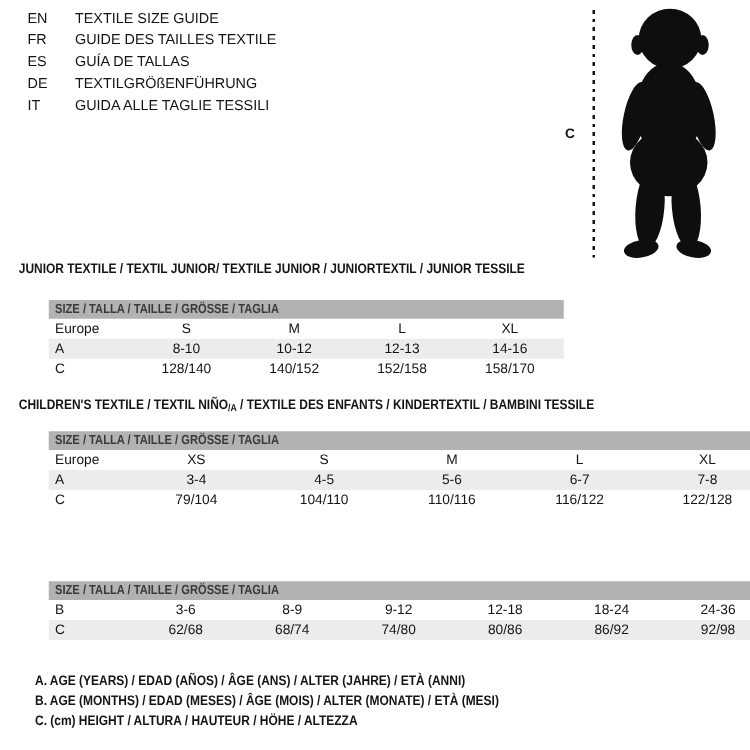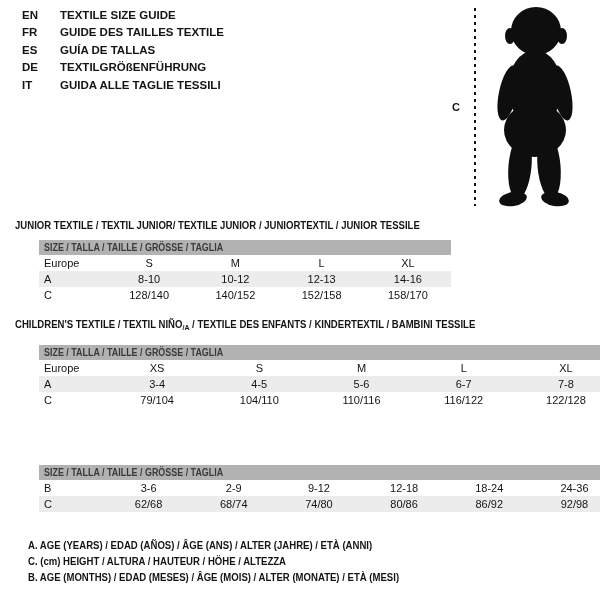--- a/index.html
+++ b/index.html
@@ -2,21 +2,21 @@
 <html><head>
 <meta charset="utf-8">
 <style>
   html,body{margin:0;padding:0;background:#fff;}
   .page{
     position:relative;width:600px;height:600px;background:#ffffff;overflow:hidden;
     font-family:"Liberation Sans",sans-serif;color:#141414;
   }
   
   .lang-list{position:absolute;top:7px;left:22px;}
-  .lang-row{display:flex;font-size:11.5px;font-weight:bold;line-height:17.4px;white-space:nowrap;}
+  .lang-row{display:flex;font-size:11.5px;font-weight:normal;line-height:17.4px;white-space:nowrap;}
   .lang-code{width:38px;}
   
   .figure-label{position:absolute;left:452px;top:101px;font-size:11px;font-weight:bold;}
   .vline{position:absolute;left:474px;top:8px;width:2px;height:198px;
     background:repeating-linear-gradient(to bottom,#141414 0 3px,transparent 3px 7px);}
   .baby{position:absolute;left:487px;top:5px;}
   
   .sec-title{position:absolute;left:15px;font-size:11px;font-weight:bold;line-height:15.5px;white-space:nowrap;}
   .squeeze{display:inline-block;transform:scaleX(.87);transform-origin:0 50%;white-space:nowrap;}
   .sub{font-size:8px;vertical-align:-2px;}
@@ -75,21 +75,21 @@
       <ellipse cx="21" cy="88" rx="9" ry="28" transform="rotate(12 21 88)"></ellipse>
       <ellipse cx="75" cy="88" rx="9" ry="28" transform="rotate(-12 75 88)"></ellipse>
       <ellipse cx="48" cy="125" rx="31" ry="27"></ellipse>
       <ellipse cx="33" cy="161" rx="11.5" ry="33" transform="rotate(5 33 161)"></ellipse>
       <ellipse cx="62" cy="161" rx="11.5" ry="33" transform="rotate(-5 62 161)"></ellipse>
       <ellipse cx="26" cy="194" rx="14" ry="7" transform="rotate(-10 26 194)"></ellipse>
       <ellipse cx="68" cy="194" rx="14" ry="7" transform="rotate(10 68 194)"></ellipse>
     </g>
   </svg>
 
-  <div class="sec-title" style="top:218px">
+  <div class="sec-title" style="top:208px">
     <span class="squeeze">JUNIOR TEXTILE / TEXTIL JUNIOR/ TEXTILE JUNIOR / JUNIORTEXTIL / JUNIOR TESSILE</span>
   </div>
   <div class="table t1">
     <div class="bar">
       <span class="squeeze">SIZE / TALLA / TAILLE / GRÖSSE / TAGLIA</span>
     </div>
     <div class="trow">
       <span class="lbl">Europe</span>
       <span class="val">S</span>
       <span class="val">M</span>
@@ -145,36 +145,36 @@
     </div>
   </div>
 
   <div class="table t3">
     <div class="bar">
       <span class="squeeze">SIZE / TALLA / TAILLE / GRÖSSE / TAGLIA</span>
     </div>
     <div class="trow">
       <span class="lbl">B</span>
       <span class="val">3-6</span>
-      <span class="val">2-9</span>
+      <span class="val">8-9</span>
       <span class="val">9-12</span>
       <span class="val">12-18</span>
       <span class="val">18-24</span>
       <span class="val">24-36</span>
     </div>
     <div class="trow shaded">
       <span class="lbl">C</span>
       <span class="val">62/68</span>
       <span class="val">68/74</span>
       <span class="val">74/80</span>
       <span class="val">80/86</span>
       <span class="val">86/92</span>
       <span class="val">92/98</span>
     </div>
   </div>
 
   <div class="footnotes">
     <div><span class="squeeze">A. AGE (YEARS) / EDAD (AÑOS) / ÂGE (ANS) / ALTER (JAHRE) / ETÀ (ANNI)</span></div>
+    <div><span class="squeeze">B. AGE (MONTHS) / EDAD (MESES) / ÂGE (MOIS) / ALTER (MONATE) / ETÀ (MESI)</span></div>
     <div><span class="squeeze">C. (cm) HEIGHT / ALTURA / HAUTEUR / HÖHE / ALTEZZA</span></div>
-    <div><span class="squeeze">B. AGE (MONTHS) / EDAD (MESES) / ÂGE (MOIS) / ALTER (MONATE) / ETÀ (MESI)</span></div>
   </div>
 
 </div>
 
 </body></html>

